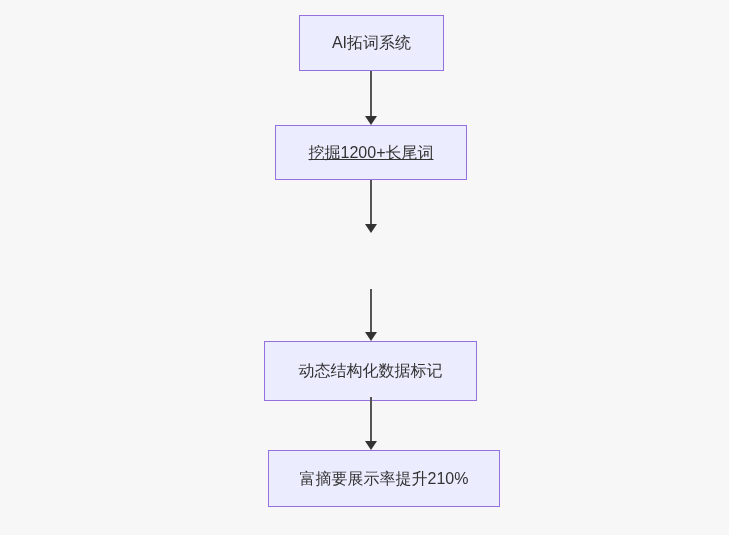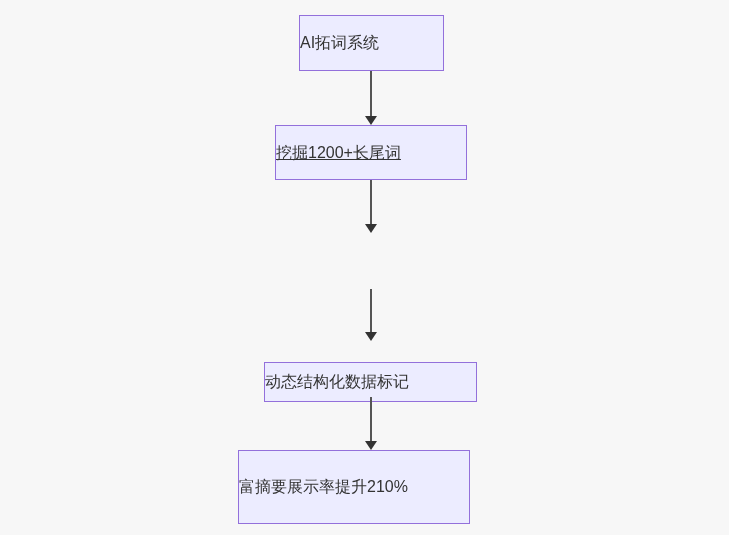--- a/index.html
+++ b/index.html
@@ -23,29 +23,30 @@
     background: var(--bg);
   }
   .node {
     position: absolute;
     background: var(--node-fill);
     border: 1px solid var(--node-border);
     color: var(--text);
     font-size: 16px;
     display: flex;
     align-items: center;
+    justify-content: center;
     text-align: center;
     line-height: 1.2;
     white-space: nowrap;
   }
   .node-1 { left: 299px; top: 15px;  width: 145px; height: 56px; }
   .node-2 { left: 275px; top: 125px; width: 192px; height: 55px; text-decoration: underline; }
   .node-3 { left: 260px; top: 233px; width: 222px; height: 56px; }
-  .node-4 { left: 264px; top: 341px; width: 213px; height: 40px; margin-top: 21px; }
-  .node-5 { left: 238px; top: 450px; width: 232px; height: 74px; }
+  .node-4 { left: 264px; top: 341px; width: 213px; height: 60px; }
+  .node-5 { left: 268px; top: 450px; width: 232px; height: 57px; }
 
   .edge { position: absolute; left: 365px; width: 12px; }
   .edge-1 { top: 71px;  height: 54px; }
   .edge-2 { top: 180px; height: 53px; }
   .edge-3 { top: 289px; height: 52px; }
   .edge-4 { top: 397px; height: 53px; }
   .edge .line {
     position: absolute;
     left: 5px; top: 0; bottom: 8px;
     width: 2px;

